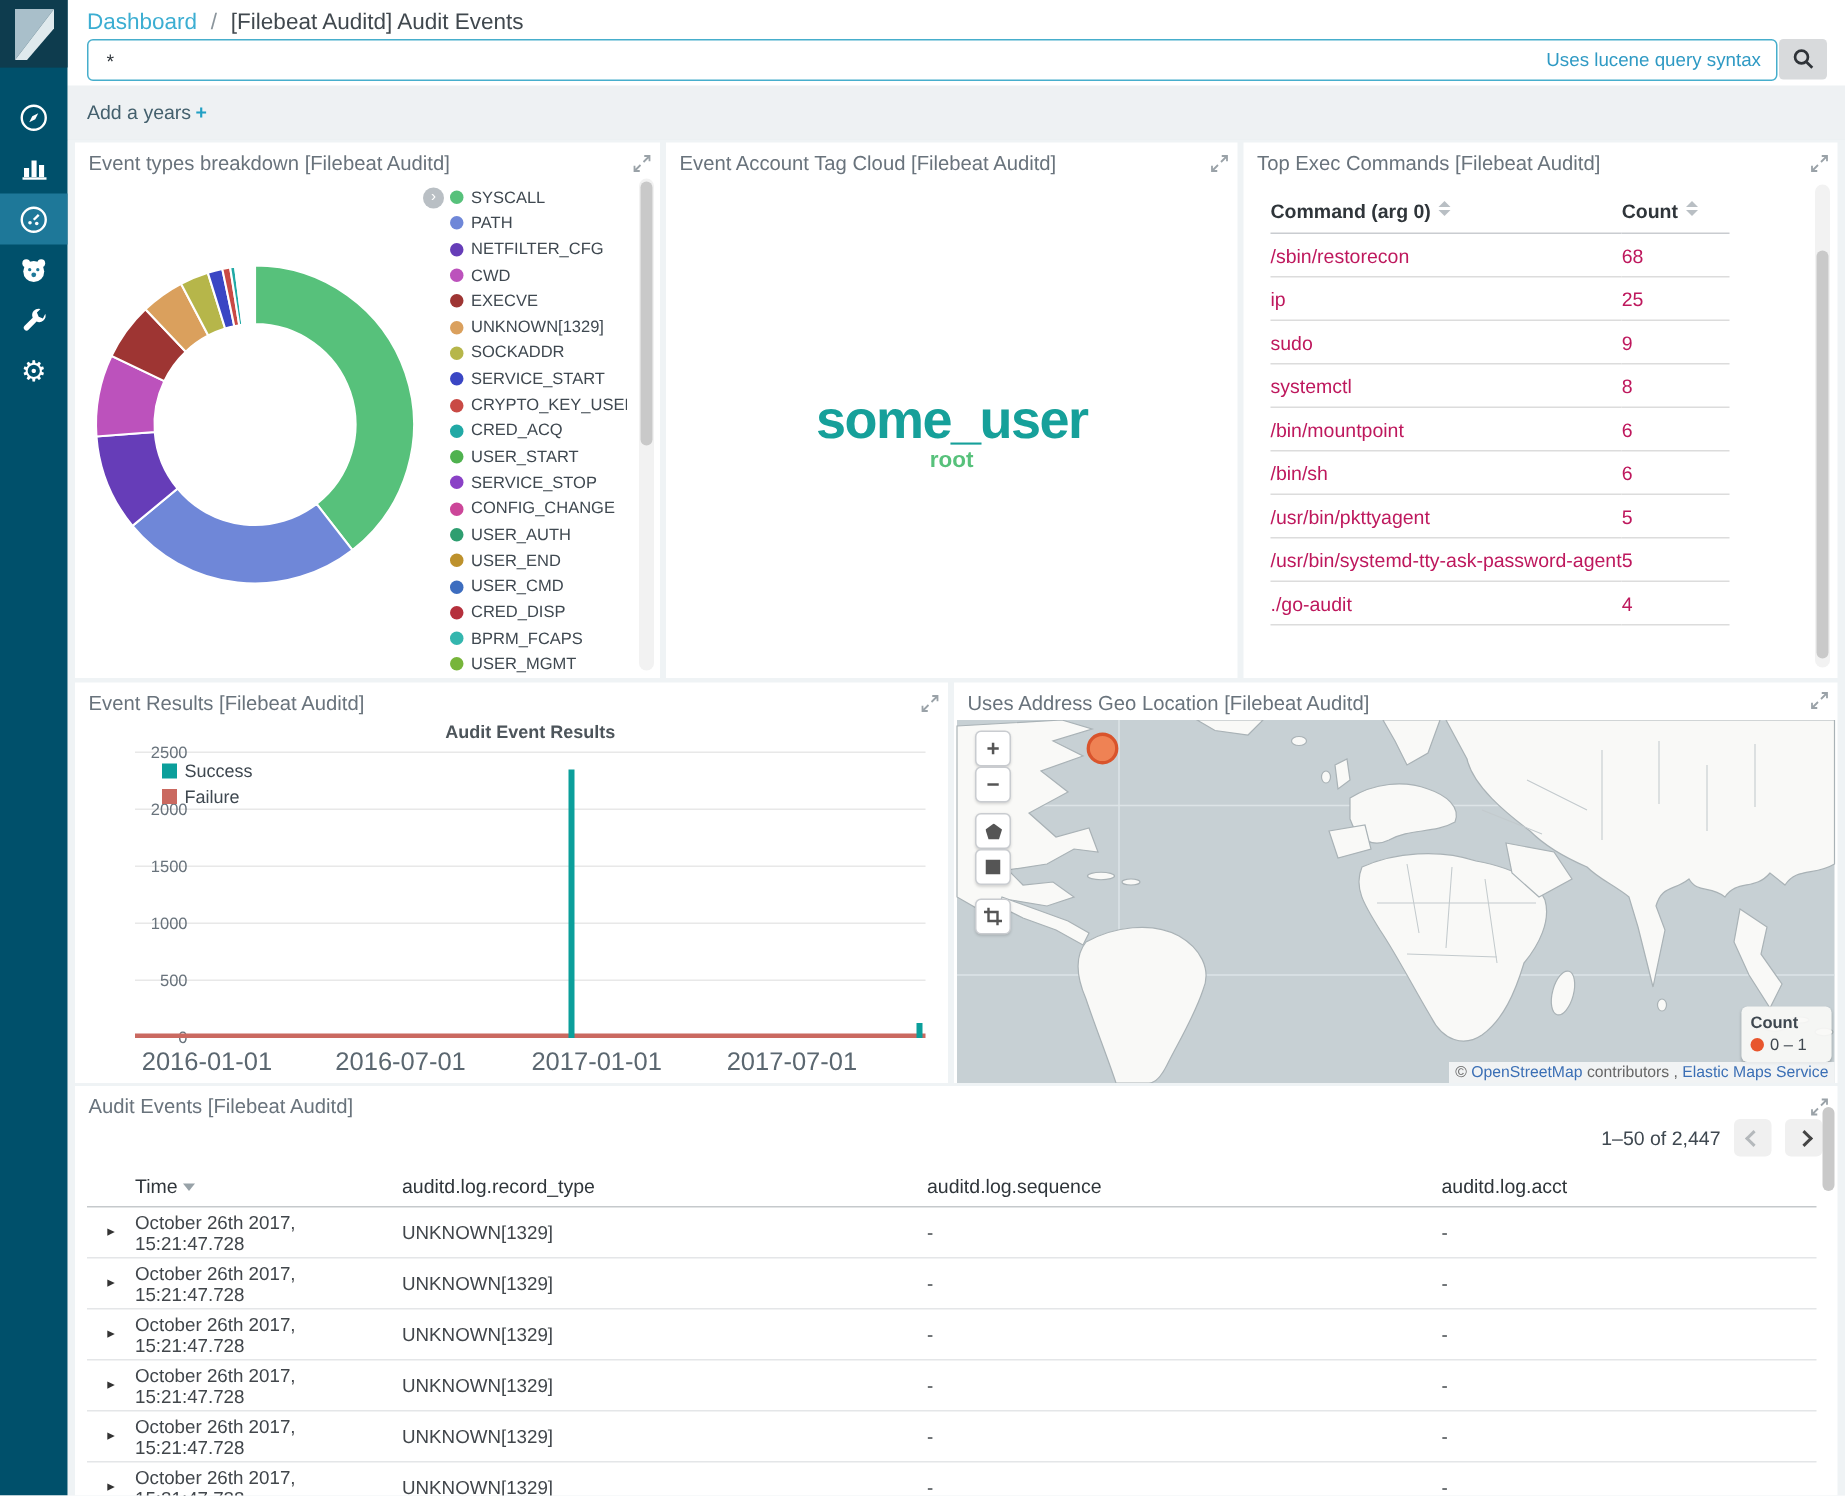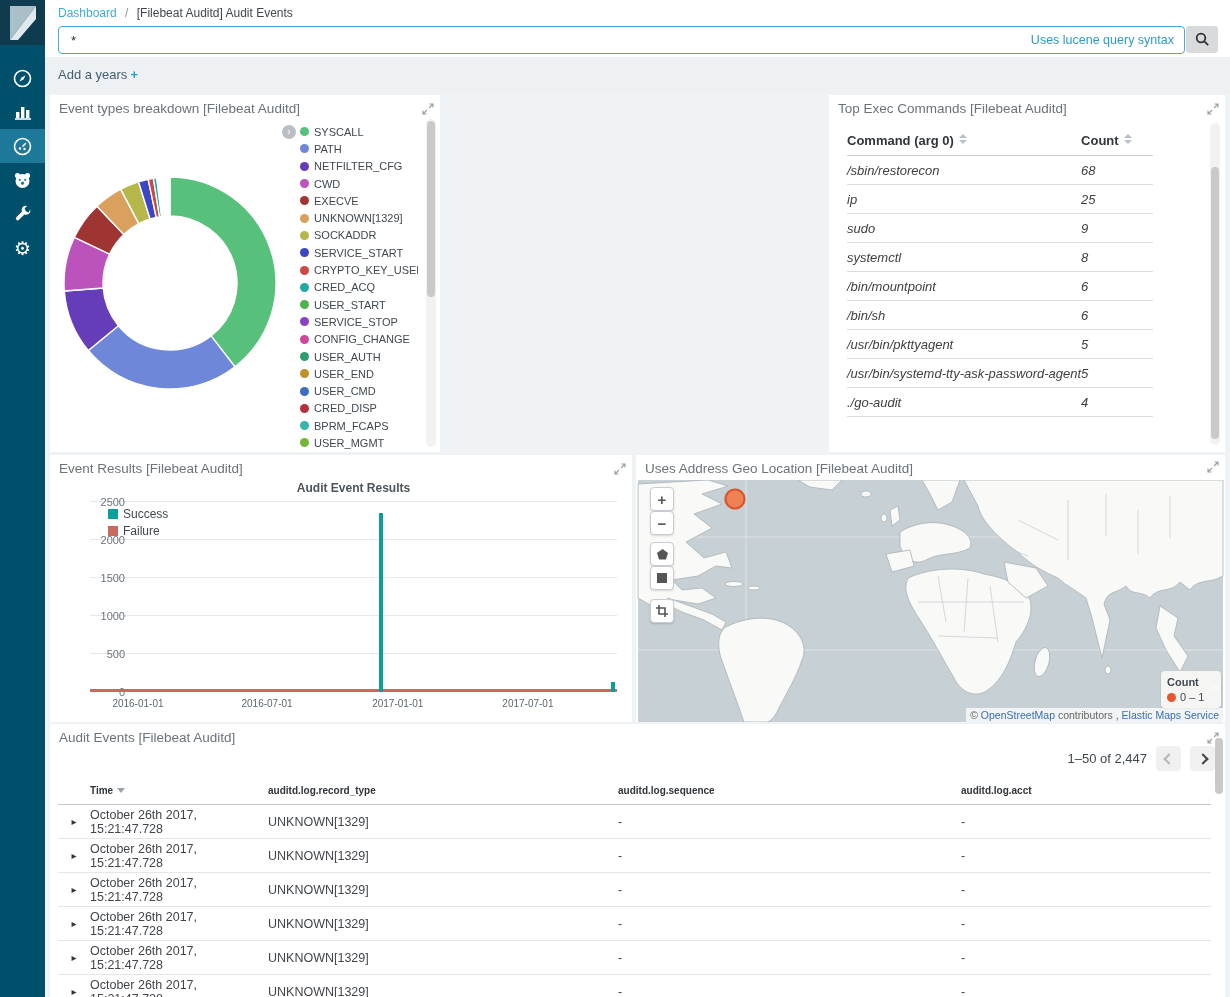--- a/index.html
+++ b/index.html
@@ -6,21 +6,21 @@
   body{width:1230px;height:997px;overflow:hidden;position:relative;background:#fff;
        font-family:"Liberation Sans","DejaVu Sans",sans-serif;color:#3f4850;}
   
   .sidebar{position:absolute;left:0;top:0;width:45px;height:997px;background:#00506b;z-index:30;}
   .logo{width:45px;height:45px;background:#0e3c4e;position:relative;}
   .nav-item{width:45px;height:34px;display:flex;align-items:center;justify-content:center;cursor:pointer;}
   .nav-item.active{background:#1e7899;}
   .nav-item svg{display:block;}
   
   .topbar{position:absolute;left:45px;top:0;width:1185px;height:57px;background:#fff;}
-  .crumbs{position:absolute;left:13px;top:6px;font-size:12px;color:#40484e;}
+  .crumbs{position:absolute;left:13px;top:6px;font-size:15px;color:#40484e;}
   .crumbs .link{color:#3caed2;cursor:pointer;}
   .crumbs .sep{color:#8b959c;margin:0 5px;}
   .topnav{position:absolute;right:12px;top:5px;display:flex;align-items:center;gap:22px;font-size:13px;color:#40484e;}
   .navlink{cursor:pointer;}
   .chev{display:inline-block;width:7px;height:7px;border-right:2px solid #444;border-bottom:2px solid #444;}
   .chev.left{transform:rotate(135deg);}
   .chev.right{transform:rotate(-45deg);}
   .timepick{display:flex;align-items:center;gap:6px;cursor:pointer;}
   .querybar{position:absolute;left:13px;top:26px;width:1125px;height:26px;border:1px solid #46aecc;border-radius:4px;
             background:#fff;display:flex;align-items:center;}
@@ -52,32 +52,32 @@
   .leg-toggle{position:absolute;left:232px;top:30px;width:14px;height:14px;border-radius:50%;background:#b9bfc4;
               color:#fff;font-size:10px;line-height:14px;text-align:center;cursor:pointer;}
   .vscroll{position:absolute;width:8px;border-radius:4px;background:#c9c9c9;}
   .vtrack{position:absolute;width:10px;background:#f2f2f2;border-radius:5px;}
   
   .tag1{position:absolute;left:0;right:0;top:164px;text-align:center;font-weight:800;letter-spacing:-1px;cursor:pointer;}
   .tag2{position:absolute;left:0;right:0;top:203px;text-align:center;font-weight:800;cursor:pointer;}
   
   .exec-table{position:absolute;left:18px;top:32px;right:28px;border-collapse:collapse;font-size:13px;}
   .exec-table th{text-align:left;font-weight:bold;color:#2f353a;padding:6px 0 7px;border-bottom:1px solid #c9ccd0;cursor:pointer;}
-  .exec-table td{padding:6.5px 0;border-bottom:1px solid #dcdcdc;color:#404040;font-style:italic;}
+  .exec-table td{padding:6.5px 0;border-bottom:1px solid #dcdcdc;color:#be185d;}
   .exec-table .cnt{width:72px;}
   .sorter{display:inline-block;vertical-align:1px;margin-left:5px;}
   .sorter i{display:block;width:0;height:0;border-left:4px solid transparent;border-right:4px solid transparent;}
   .sorter .up{border-bottom:4px solid #b9bfc4;margin-bottom:2px;}
   .sorter .dn{border-top:4px solid #b9bfc4;}
   
   .chart-title{position:absolute;left:40px;width:527px;top:26px;text-align:center;font-size:12px;font-weight:bold;color:#4d555b;}
   #results-plot{position:absolute;left:40px;top:47px;width:527px;height:190px;}
   .gridline{position:absolute;left:0;right:0;height:1px;background:#e8e8e8;}
   .ylab{position:absolute;right:492px;width:40px;text-align:right;font-size:11px;color:#69737c;}
-  .xlab{position:absolute;top:196px;font-size:10px;color:#5b6770;transform:translateX(-50%);white-space:nowrap;}
+  .xlab{position:absolute;top:196px;font-size:17px;color:#5b6770;transform:translateX(-50%);white-space:nowrap;}
   .spike{position:absolute;bottom:0;width:4px;}
   .failline{position:absolute;left:0;right:0;bottom:0;height:3.5px;background:#c06b62;}
   .chart-legend{position:absolute;left:58px;top:50px;font-size:12px;color:#3f4850;}
   .chart-legend .row{display:flex;align-items:center;height:17px;cursor:pointer;}
   .chart-legend .sw{width:10px;height:10px;margin-right:5px;}
   
   .maparea{position:absolute;left:0;top:25px;width:589px;height:242px;overflow:hidden;}
   .mapbtn{position:absolute;width:22px;height:22px;background:#fff;border:1px solid #c9ccd0;border-radius:4px;
           box-shadow:0 1px 2px rgba(0,0,0,.15);display:flex;align-items:center;justify-content:center;
           font-size:15px;font-weight:bold;color:#555;cursor:pointer;z-index:5;}
@@ -89,21 +89,21 @@
           padding:1px 4px;z-index:5;white-space:nowrap;}
   .attrib a{color:#3b6fb5;text-decoration:none;cursor:pointer;}
   
   .pager{position:absolute;right:10px;top:22px;display:flex;align-items:center;gap:9px;font-size:13px;color:#3f4850;}
   .pgbtn{width:25px;height:25px;border-radius:4px;background:#f0f0f0;display:flex;align-items:center;justify-content:center;cursor:pointer;}
   .pgbtn .chev{width:6px;height:6px;}
   .pgbtn.disabled .chev{border-color:#b4b8bb;}
   .audit-grid{position:absolute;left:8px;right:14px;top:52px;}
   .audit-row{display:grid;grid-template-columns:32px 178px 350px 343px auto;align-items:center;height:33px;
              border-bottom:1px solid #e4e6e8;font-size:12.5px;color:#41464b;}
-  .audit-row.head{height:28px;font-weight:bold;color:#2f353a;border-bottom:1px solid #c5c9cc;font-size:10px;}
+  .audit-row.head{height:28px;font-weight:normal;color:#2f353a;border-bottom:1px solid #c5c9cc;font-size:13px;}
   .caret-cell{text-align:center;color:#333;font-size:10px;cursor:pointer;}
   .tdown{display:inline-block;width:0;height:0;border-left:4px solid transparent;border-right:4px solid transparent;
          border-top:5px solid #98a2a8;margin-left:4px;vertical-align:1px;}
 </style>
 </head>
 <body>
 
 <div class="sidebar">
   <div class="logo">
     <svg width="45" height="45">
@@ -283,20 +283,28 @@
         </div>
         <div class="leg-row">
           <span class="dot" style="background: rgb(119, 181, 58);"></span>
           <span>USER_MGMT</span>
         </div>
       </div>
     <div class="vtrack" style="right:4px;top:24px;height:328px;"></div>
     <div class="vscroll" style="right:5px;top:26px;height:176px;"></div>
   </div>
 
+  <div class="panel" id="p-cloud">
+    <div class="ptitle">Event Account Tag Cloud [Filebeat Auditd]</div>
+    <svg class="expand" style="right:6px;top:8px;" viewBox="0 0 12 12">
+      <path d="M7.5 1h3.5v3.5 M11 1L7 5 M4.5 11H1V7.5 M1 11l4-4" stroke="#9aa2a8" fill="none" stroke-width="1.2"></path>
+    </svg>
+    <div class="tag1" id="tag-big" style="color: rgb(22, 160, 154); font-size: 36px;">some_user</div>
+    <div class="tag2" id="tag-small" style="color: rgb(87, 193, 123); font-size: 15px;">root</div>
+  </div>
 
   <div class="panel" id="p-exec">
     <div class="ptitle">Top Exec Commands [Filebeat Auditd]</div>
     <svg class="expand" style="right:6px;top:8px;" viewBox="0 0 12 12">
       <path d="M7.5 1h3.5v3.5 M11 1L7 5 M4.5 11H1V7.5 M1 11l4-4" stroke="#9aa2a8" fill="none" stroke-width="1.2"></path>
     </svg>
     <table class="exec-table">
       <thead>
         <tr>
           <th><span>Command (arg 0)</span><span class="sorter"><i class="up"></i><i class="dn"></i></span></th>

